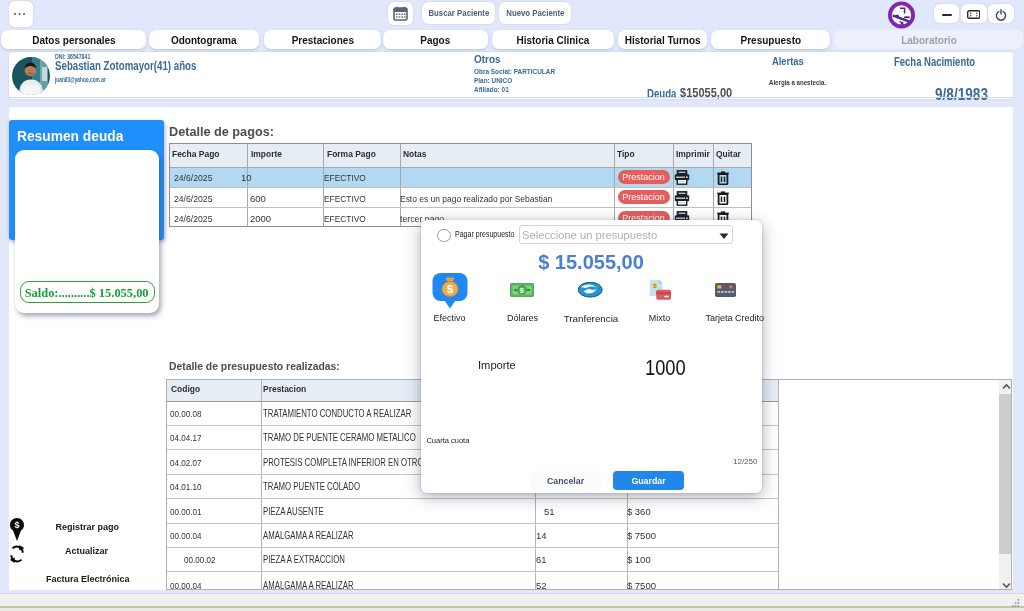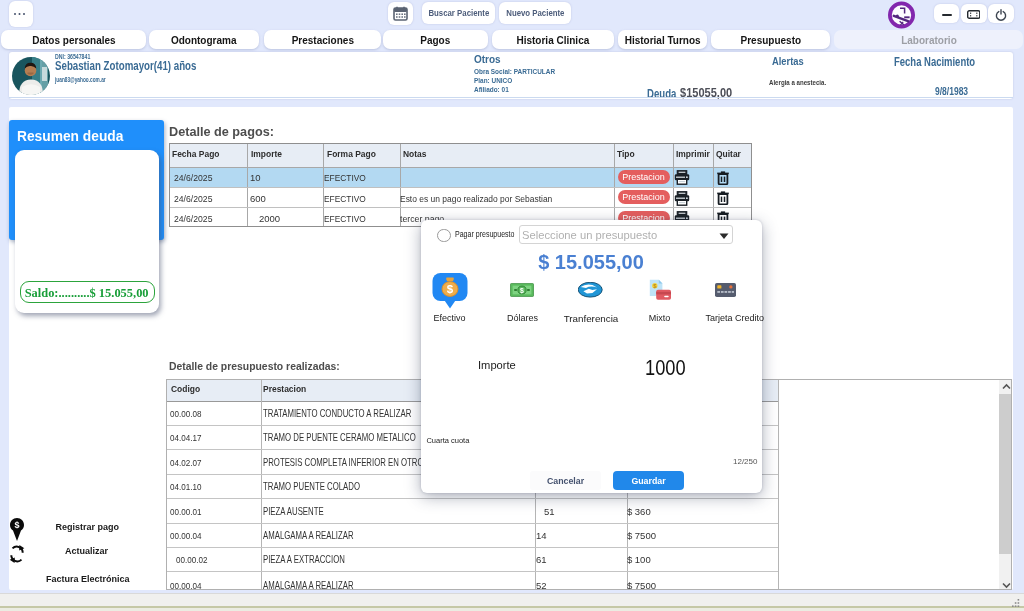--- a/index.html
+++ b/index.html
@@ -110,21 +110,21 @@
 <div class="abs sb b" style="left:474px;top:76.5px;font-size:7px;"><span class="sx" style="transform:scaleX(.92);">Plan: UNICO</span></div>
 <div class="abs sb b" style="left:474px;top:86px;font-size:7px;"><span class="sx" style="transform:scaleX(.92);">Afiliado: 01</span></div>
 
 <div class="abs sb b" style="left:647px;top:54.5px;font-size:12px;margin-top:32px;"><span class="sx" style="transform:scaleX(.8);">Deuda</span></div>
 <div class="abs b" style="left:679.5px;top:85.5px;font-size:12px;color:#4d4f58;"><span class="sx" style="transform:scaleX(.92);">$15055,00</span></div>
 
 <div class="abs sb b" style="left:771.5px;top:54.5px;font-size:11px;"><span class="sx" style="transform:scaleX(.85);">Alertas</span></div>
 <div class="abs b" style="left:768.5px;top:78.5px;font-size:6.8px;color:#3c3c3c;"><span class="sx" style="transform:scaleX(.9);">Alergia a anestecia.</span></div>
 
 <div class="abs sb b" style="left:893.5px;top:54.5px;font-size:12px;"><span class="sx" style="transform:scaleX(.79);">Fecha Nacimiento</span></div>
-<div class="abs sb b" style="left:935px;top:86px;font-size:10px;"><span class="sx" style="transform:scaleX(.85);">9/8/1983</span></div>
+<div class="abs sb b" style="left:935px;top:86px;font-size:16px;"><span class="sx" style="transform:scaleX(.85);">9/8/1983</span></div>
 
 <div class="abs" style="left:9px;top:97.2px;width:1004px;height:1.3px;background:#cbdaf0;"></div>
 
 <div class="abs" style="left:9px;top:107px;width:1004px;height:483px;background:#fff;border-radius:2px;"></div>
 
 <div class="abs" style="left:9px;top:119.5px;width:155px;height:120px;background:#1f8ffb;border-radius:3px;box-shadow:1px 2px 4px rgba(60,80,120,.45);"></div>
 <div class="abs b" style="left:17px;top:128.2px;font-size:14.5px;color:#fff;"><span class="sx" style="transform:scaleX(.95);">Resumen deuda</span></div>
 <div class="abs" style="left:15px;top:150px;width:144px;height:163px;background:#fff;border-radius:9px;box-shadow:2px 3px 5px rgba(70,80,110,.5);"></div>
 <div class="abs" style="left:20px;top:281px;width:133px;height:20px;border:1.3px solid #2ca43c;border-radius:9px;
      font-family:'Liberation Serif',serif;font-size:13.5px;font-weight:bold;color:#189e38;line-height:21px;"><span class="sx" style="transform:scaleX(.92);padding-left:4px;">Saldo:..........$ 15.055,00</span></div>
@@ -144,28 +144,28 @@
   <div class="abs" style="left:0;top:63.9px;width:581px;height:1px;background:#c0c0c0;"></div>
   <div class="hl" style="left:2px;top:4.9px;">Fecha Pago</div>
   <div class="hl" style="left:80.5px;top:4.9px;">Importe</div>
   <div class="hl" style="left:156.5px;top:4.9px;">Forma Pago</div>
   <div class="hl" style="left:233px;top:4.9px;">Notas</div>
   <div class="hl" style="left:446.5px;top:4.9px;">Tipo</div>
   <div class="hl" style="left:506px;top:4.9px;">Imprimir</div>
   <div class="hl" style="left:546px;top:4.9px;">Quitar</div>
 
   <div class="cell" style="left:3.5px;top:28.9px;"><span class="sx" style="transform:scaleX(.91);">24/6/2025</span></div>
-  <div class="cell" style="left:80px;top:28.9px;">10</div>
+  <div class="cell" style="left:71px;top:28.9px;">10</div>
   <div class="cell" style="left:153.5px;top:28.9px;"><span class="sx" style="transform:scaleX(.88);">EFECTIVO</span></div>
   <div class="cell" style="left:3.5px;top:49.2px;"><span class="sx" style="transform:scaleX(.91);">24/6/2025</span></div>
   <div class="cell" style="left:80px;top:49.2px;">600</div>
   <div class="cell" style="left:153.5px;top:49.2px;"><span class="sx" style="transform:scaleX(.88);">EFECTIVO</span></div>
   <div class="cell" style="left:229.5px;top:49.2px;"><span class="sx" style="transform:scaleX(.89);">Esto es un pago realizado por Sebastian</span></div>
   <div class="cell" style="left:3.5px;top:69.5px;"><span class="sx" style="transform:scaleX(.91);">24/6/2025</span></div>
-  <div class="cell" style="left:80px;top:69.5px;margin-left:9px;">2000</div>
+  <div class="cell" style="left:80px;top:69.5px;">2000</div>
   <div class="cell" style="left:153.5px;top:69.5px;"><span class="sx" style="transform:scaleX(.88);">EFECTIVO</span></div>
   <div class="cell" style="left:229.5px;top:69.5px;"><span class="sx" style="transform:scaleX(.92);">tercer pago</span></div>
 
 <svg class="abs" style="left:504px;top:26.8px;" width="16" height="15" viewBox="0 0 16 15">
   <rect x="3.3" y="0.7" width="9.4" height="3.6" fill="#1a2026" stroke="#1a2026" stroke-width="1.2"></rect>
   <rect x="4.6" y="1.7" width="6.8" height="1.1" fill="#e8eef2"></rect>
   <rect x="0.8" y="4.3" width="14.4" height="6" rx="1.2" fill="#1a2026"></rect>
   <rect x="2" y="6.6" width="9" height="1.2" fill="#dfe7ec"></rect>
   <circle cx="12.9" cy="7.2" r="0.9" fill="#dfe7ec"></circle>
   <rect x="3.3" y="9.3" width="9.4" height="4.9" fill="#fff" stroke="#1a2026" stroke-width="1.4"></rect>
@@ -240,21 +240,21 @@
 <div class="cell" style="left:2.8px;top:125.6px;"><span class="sx" style="transform:scaleX(.85);">00.00.01</span></div>
 <div class="cell" style="left:95.6px;top:125.6px;font-size:10.4px;"><span class="sx" style="transform:scaleX(.75);">PIEZA AUSENTE</span></div>
 <div class="cell" style="left:368.5px;top:125.6px;margin-left:8px;">51</div>
 <div class="cell" style="left:459.5px;top:125.6px;">$ 360</div>
 <div class="abs" style="left:0;top:167.0px;width:610.5px;height:1px;background:#c4c4c4;"></div>
 <div class="cell" style="left:2.8px;top:150.0px;"><span class="sx" style="transform:scaleX(.85);">00.00.04</span></div>
 <div class="cell" style="left:95.6px;top:150.0px;font-size:10.4px;"><span class="sx" style="transform:scaleX(.75);">AMALGAMA A REALIZAR</span></div>
 <div class="cell" style="left:368.5px;top:150.0px;">14</div>
 <div class="cell" style="left:459.5px;top:150.0px;">$ 7500</div>
 <div class="abs" style="left:0;top:191.4px;width:610.5px;height:1px;background:#c4c4c4;"></div>
-<div class="cell" style="left:9px;top:174.4px;"><span class="sx" style="transform:scaleX(.85);">00.00.02</span></div>
+<div class="cell" style="left:17px;top:174.4px;"><span class="sx" style="transform:scaleX(.85);">00.00.02</span></div>
 <div class="cell" style="left:95.6px;top:174.4px;font-size:10.4px;"><span class="sx" style="transform:scaleX(.75);">PIEZA A EXTRACCION</span></div>
 <div class="cell" style="left:368.5px;top:174.4px;">61</div>
 <div class="cell" style="left:459.5px;top:174.4px;">$ 100</div>
 
 <div class="cell" style="left:2.8px;top:200.0px;"><span class="sx" style="transform:scaleX(.85);">00.00.04</span></div>
 <div class="cell" style="left:95.6px;top:200.0px;font-size:10.4px;"><span class="sx" style="transform:scaleX(.75);">AMALGAMA A REALIZAR</span></div>
 <div class="cell" style="left:368.5px;top:200.0px;">52</div>
 <div class="cell" style="left:459.5px;top:200.0px;">$ 7500</div>
 
 <div class="abs" style="left:831.7px;top:0;width:13.5px;height:211px;background:#f1f1f1;"></div>

